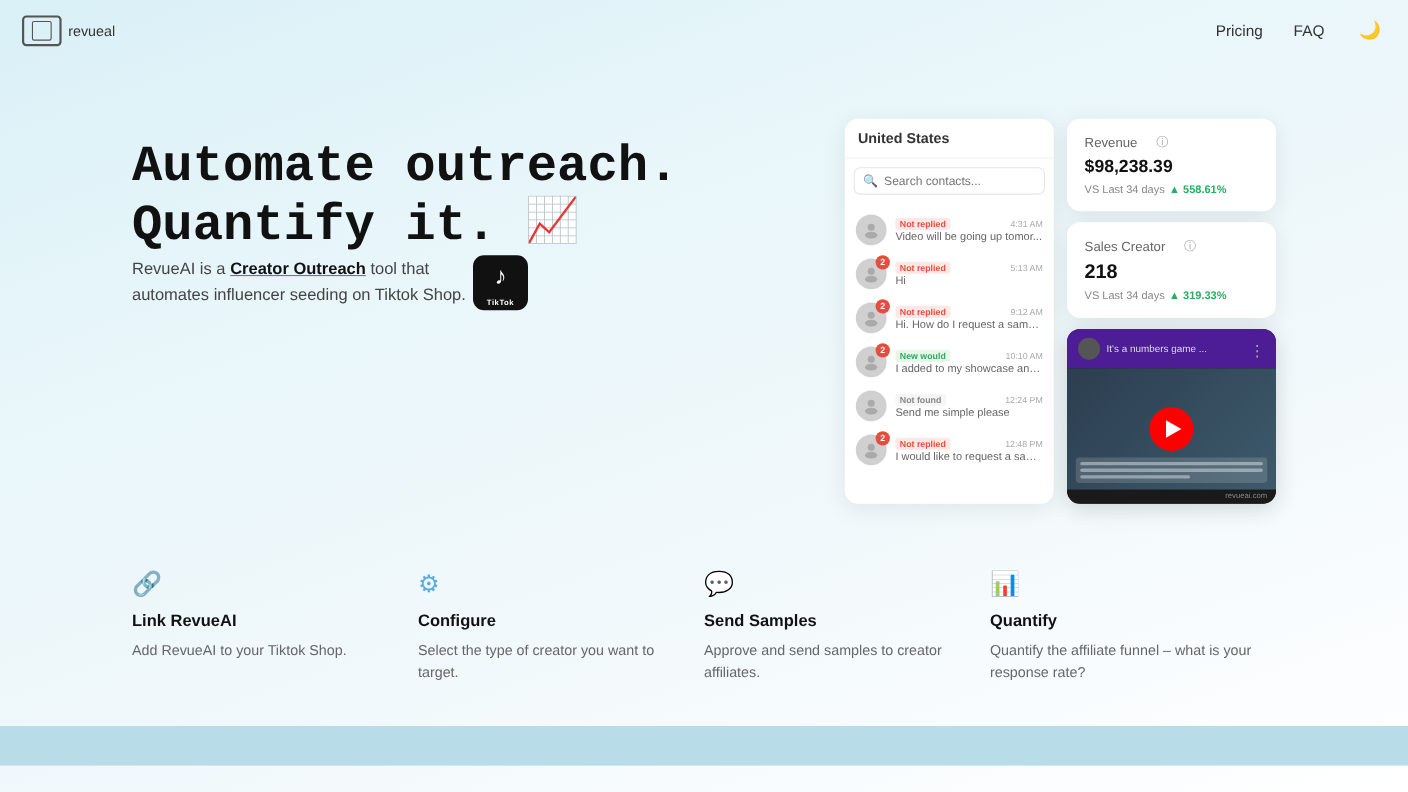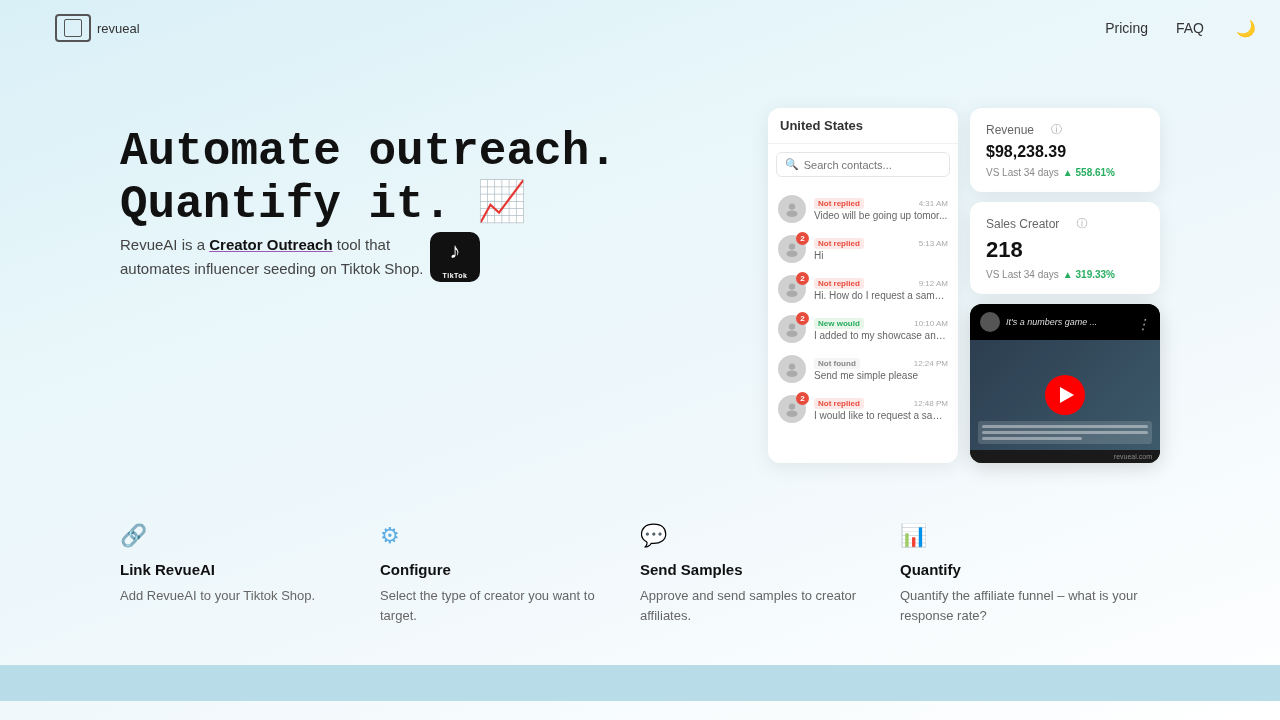--- a/index.html
+++ b/index.html
@@ -10,21 +10,20 @@
       width: 1280px;
       overflow-x: hidden;
     }
 
     
     nav {
       display: flex;
       align-items: center;
       justify-content: space-between;
       padding: 14px 20px;
-      margin-left: 35px;
     }
     .logo {
       display: flex;
       align-items: center;
       gap: 6px;
     }
     .logo-box {
       width: 36px;
       height: 28px;
       border: 2px solid #555;
@@ -242,21 +241,21 @@
     .stat-label {
       font-size: 12px;
       color: #666;
       display: flex;
       align-items: center;
       gap: 17px;
       margin-bottom: 6px;
     }
     .stat-label .info-icon { font-size: 11px; color: #aaa; }
     .stat-value {
-      font-size: 22px;
+      font-size: 18px;
       font-weight: 700;
       color: #111;
       margin-bottom: 6px;
     }
     .stat-value.revenue { font-size: 16px; }
     .stat-comparison {
       font-size: 10px;
       color: #888;
       display: flex;
       align-items: center;
@@ -272,22 +271,21 @@
       border-radius: 12px;
       overflow: hidden;
       box-shadow: 0 4px 20px rgba(0,0,0,0.15);
       position: relative;
     }
     .video-top-bar {
       display: flex;
       align-items: flex-end;
       justify-content: space-between;
       padding: 8px 10px;
-      background: #000000;
-      font-style: italic;
+      background: #4c1d95;
     }
     .video-thumb-info {
       display: flex;
       align-items: center;
       gap: 6px;
     }
     .mini-avatar {
       width: 20px;
       height: 20px;
       border-radius: 50%;

